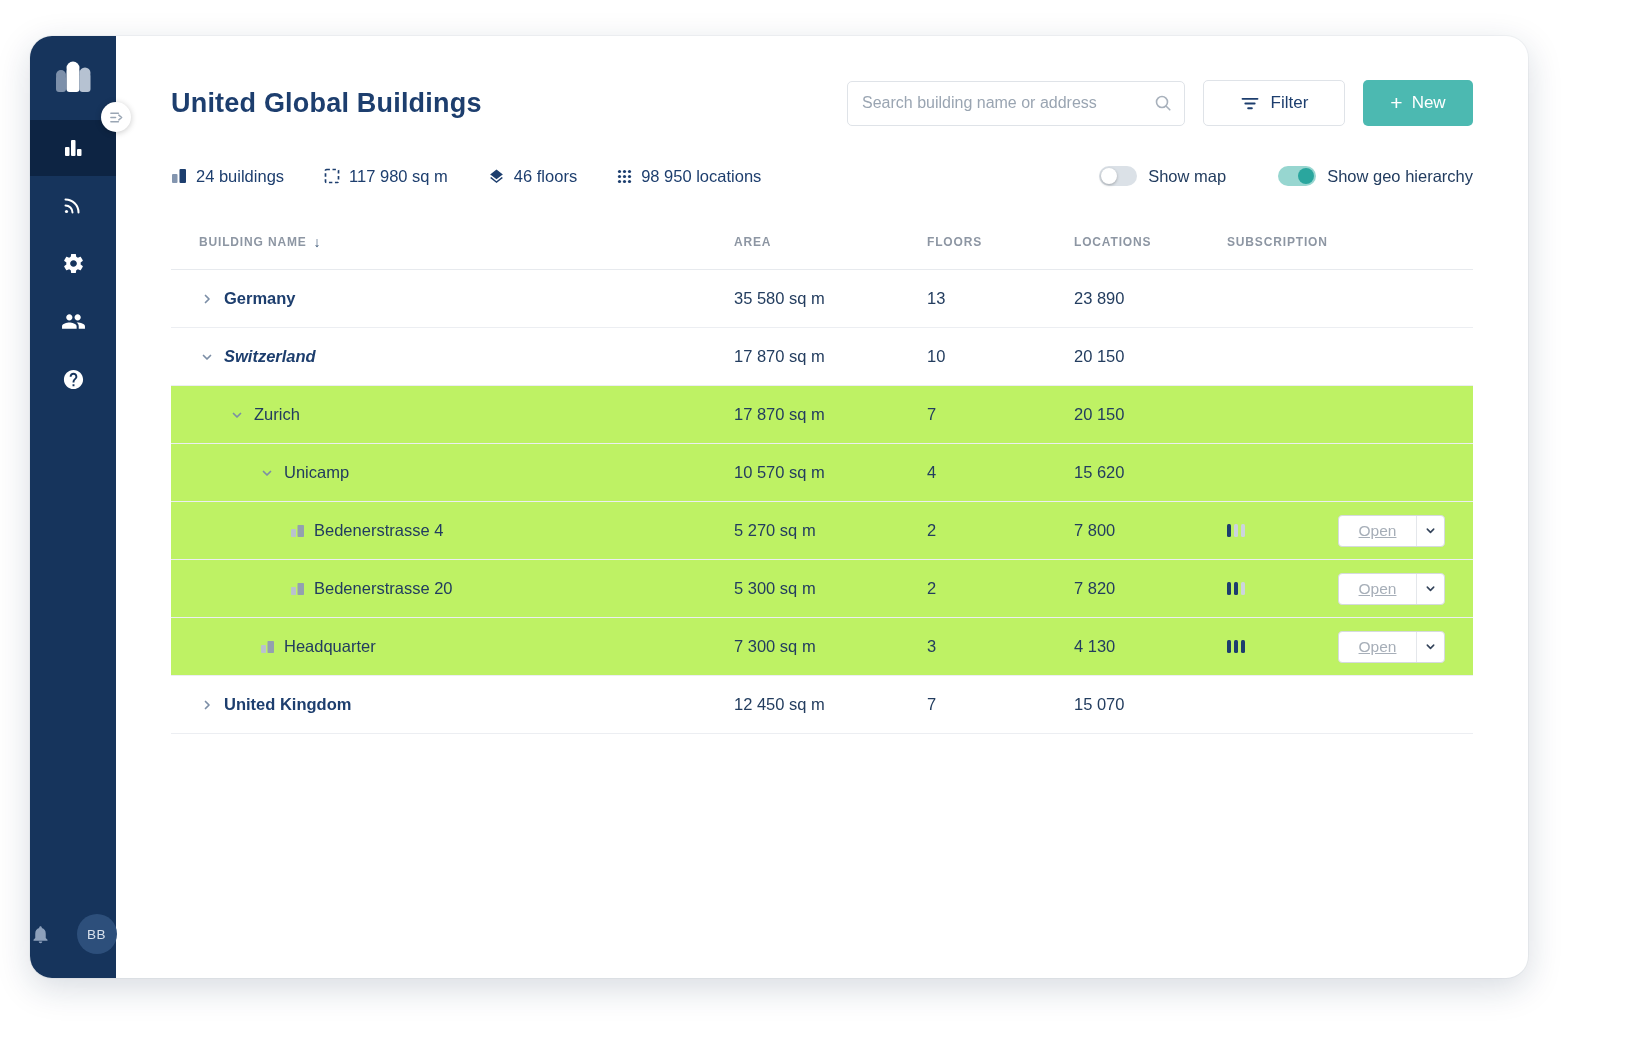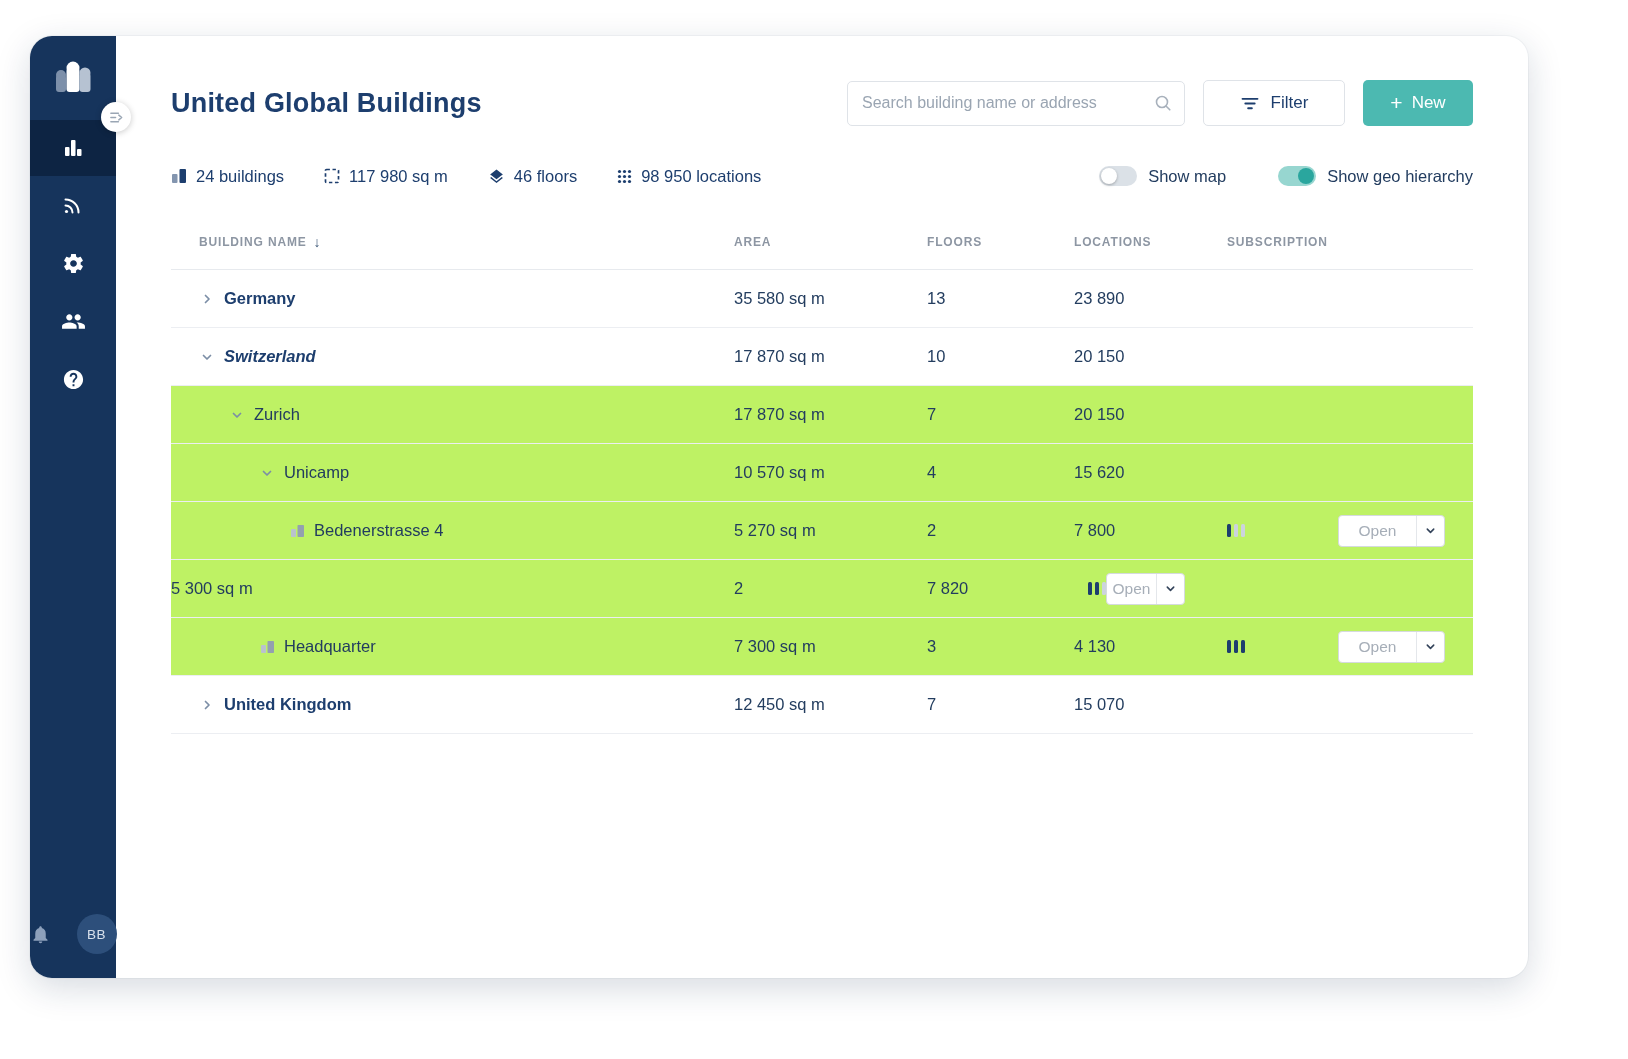--- a/index.html
+++ b/index.html
@@ -65,21 +65,21 @@
   .name-cell { display:flex; align-items:center; }
   .tree-ico { width:16px; display:flex; justify-content:center; margin-right:9px; flex-shrink:0; }
   .row-name { color:#223c5f; }
   .trow.country .row-name { font-weight:700; color:#1d3e6e; }
   .sub-cell { display:flex; align-items:center; padding-left:14px; }
   .bars { display:inline-flex; gap:3px; align-items:flex-end; }
   .bars i { width:4px; height:13px; border-radius:1.5px; background:#ccd4dd; display:block; }
   .bars i.filled { background:#1d3e6e; }
   .open-btn { margin-left:auto; margin-right:28px; height:32px; width:107px; border:1px solid #d5dade;
               border-radius:4px; display:flex; align-items:center; background:#fff; cursor:pointer; }
-  .open-label { flex:1; text-align:center; color:#a6aeb8; font-size:15.5px; }
+  .open-label { flex:1; text-align:center; color:#a6aeb8; font-size:15.5px;text-decoration:underline; }
   .open-caret { width:28px; align-self:stretch; border-left:1px solid #e4e7eb; display:flex;
                 align-items:center; justify-content:center; }
 </style>
 </head>
 <body>
 
 <div class="window">
 
   <div class="sidebar">
     <div class="logo">
@@ -338,20 +338,29 @@
                 <span class="open-label">Open</span>
                 <span class="open-caret">
                   <svg width="11" height="11" viewBox="0 0 12 12" fill="none" stroke="#33435a" stroke-width="1.7" stroke-linecap="round" stroke-linejoin="round">
                     <path d="M2.5 4.5L6 8l3.5-3.5"></path>
                   </svg>
                 </span>
               </div>
             </div>
           </div>
           <div class="trow nested">
+            <div class="name-cell" style="padding-left: 118px;">
+              <span class="tree-ico">
+                <svg width="15" height="15" viewBox="0 0 15 15">
+                  <rect x="1" y="6" width="5" height="8" rx="0.8" fill="#b9c2cd"></rect>
+                  <rect x="7.5" y="2" width="6.5" height="12" rx="0.8" fill="#93a0b0"></rect>
+                </svg>
+              </span>
+              <span class="row-name">Bedenerstrasse 20</span>
+            </div>
             <div>5 300 sq m</div>
             <div>2</div>
             <div>7 820</div>
             <div class="sub-cell">
               <span class="bars">
                 <i class="filled"></i>
                 <i class="filled"></i>
                 <i class=""></i>
               </span>
               <div class="open-btn">

